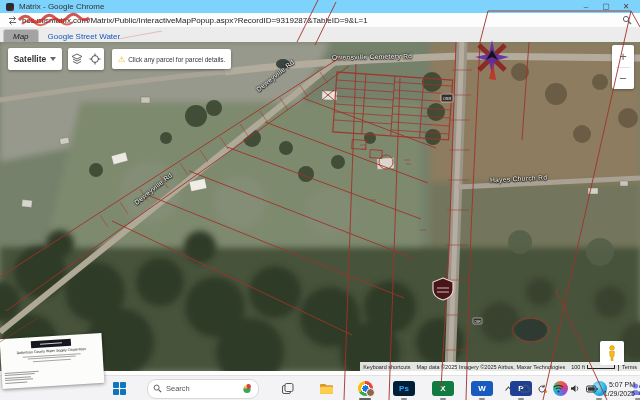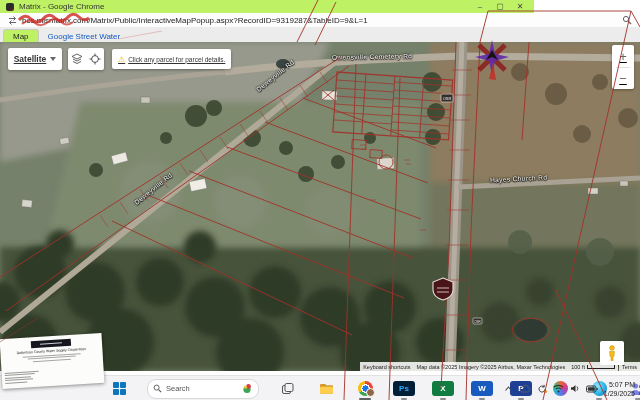--- a/index.html
+++ b/index.html
@@ -1,43 +1,43 @@
 <!DOCTYPE html>
 <html><head>
 <meta charset="utf-8">
 <style>
   html,body{margin:0;padding:0;background:#fff;}
   #screen{position:relative;width:640px;height:400px;overflow:hidden;
     font-family:"Liberation Sans",sans-serif;background:#fff;}
   
-  #titlebar{position:absolute;left:0;top:0;width:534px;height:13px;background:#bef264;
+  #titlebar{position:absolute;left:0;top:0;width:640px;height:13px;background:#7dd3fc;
     display:flex;align-items:center;font-size:8px;color:#333;}
   #favicon{width:8px;height:8px;margin:0 5px 0 6px;border-radius:2px;
     background:linear-gradient(135deg,#2b2b2b 60%,#8a1f1f);}
   .winctl{position:absolute;top:0;width:20px;height:13px;display:flex;align-items:center;
     justify-content:center;font-size:8px;color:#444;}
   #ctl-min{right:44px}#ctl-max{right:24px}#ctl-close{right:4px}
   #urlrow{position:absolute;left:0;top:13px;width:640px;height:14px;background:#fdfdfd;
     border-bottom:2px solid #1d4ed8;display:flex;align-items:center;}
   #urlrow .url{font-size:8px;color:#222;margin-left:4px;white-space:nowrap;}
   #swapicon{margin-left:7px;flex:none;}
   #findicon{position:absolute;right:8px;top:2px;}
   #tabrow{position:absolute;left:0;top:27px;width:640px;height:15px;background:#ececec;
     border-bottom:1px solid #d6d6d6;display:flex;align-items:flex-end;font-size:8px;}
   .tab{padding:2px 9px 1px 9px;}
-  .tab.active{background:#bef264;border:1px solid #c9c9c9;border-bottom:none;
-    border-radius:3px 3px 0 0;color:#222;margin-left:3px;}
+  .tab.active{background:#a3a3a3;border:1px solid #c9c9c9;border-bottom:none;
+    border-radius:3px 3px 0 0;color:#222;margin-left:3px;font-style:italic;}
   .tab.link{color:#1558c0;}
   
   #map{position:absolute;left:0;top:42px;width:640px;height:329px;overflow:hidden;background:#75816b;}
   #terrain{position:absolute;left:0;top:0;}
   .rl{position:absolute;color:#fff;font-size:6.5px;letter-spacing:.4px;white-space:nowrap;
     text-shadow:0 0 2px #000,0 0 2px #000,0 1px 1px #000;z-index:6;}
   .mapbtn{position:absolute;background:#fff;border-radius:2px;box-shadow:0 1px 3px rgba(0,0,0,.35);
-    display:flex;align-items:center;justify-content:center;z-index:10;text-decoration:underline;}
+    display:flex;align-items:center;justify-content:center;z-index:10;}
   #satbtn{left:8px;top:6px;width:54px;height:22px;font-size:8.5px;font-weight:bold;color:#333;gap:4px;}
   #satbtn .caret{width:0;height:0;border-left:3px solid transparent;border-right:3px solid transparent;
     border-top:4px solid #666;}
   #layersbtn{left:68px;top:6px;width:36px;height:22px;gap:6px;}
   #hintbox{left:112px;top:7px;height:20px;padding:0 6px;font-size:6.5px;color:#333;gap:3px;}
   #hintbox .warn{color:#f4b400;font-size:8px;}
   #zoomctl{left:612px;top:3px;width:22px;height:44px;flex-direction:column;z-index:10;}
   #zoomctl .zb{width:22px;height:21px;display:flex;align-items:center;justify-content:center;
     font-size:13px;color:#666;}
   #zoomctl .div{width:14px;height:1px;background:#e0e0e0;}

